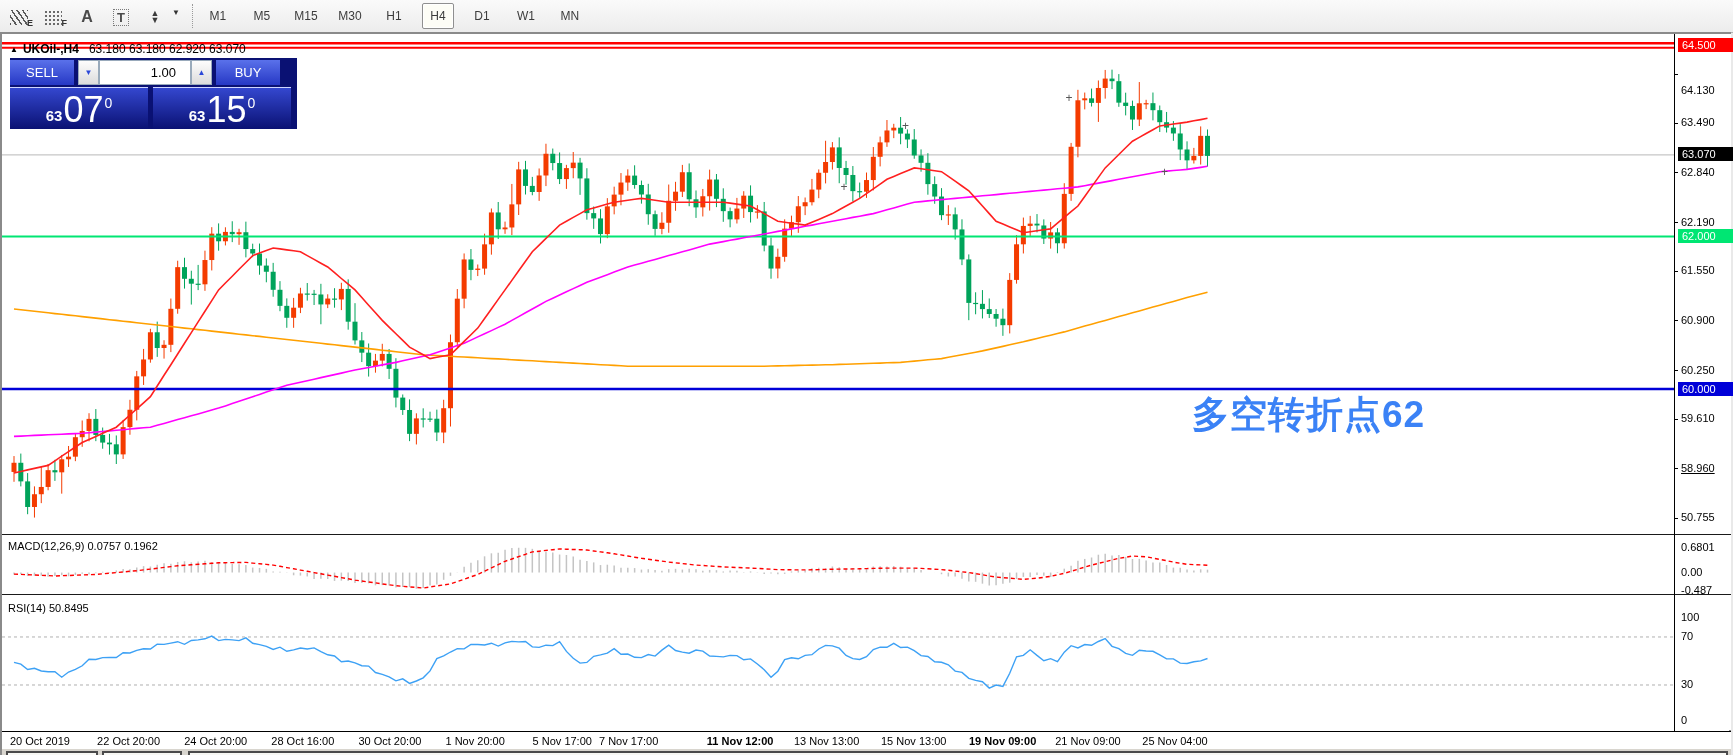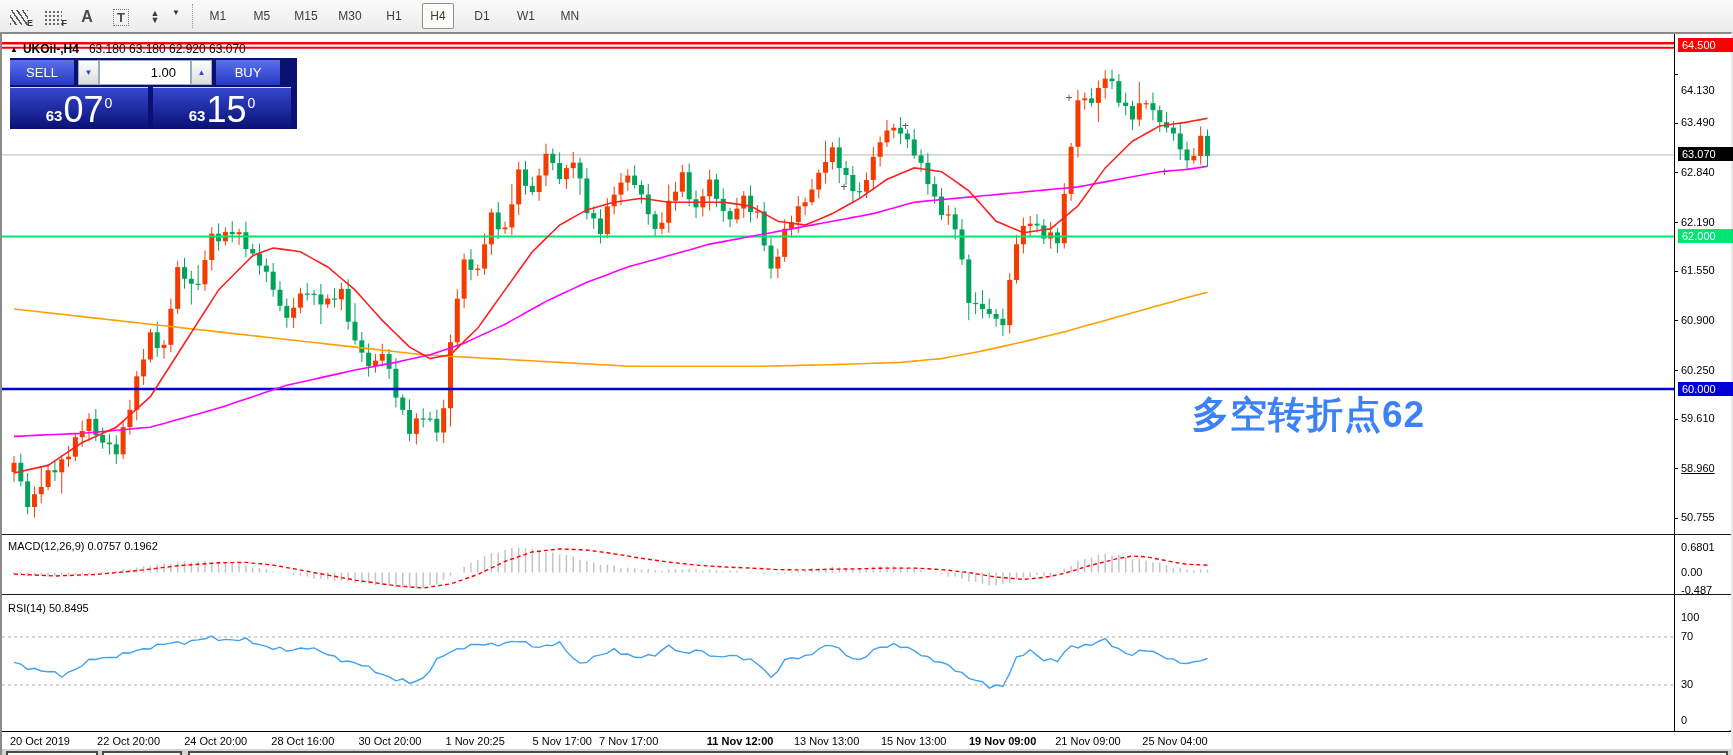--- a/index.html
+++ b/index.html
@@ -745,21 +745,21 @@
   </div>
 
   <div id="axis-vline"></div>
 
   <div id="time-axis">
       <span class="time-label" style="left: 8px;">20 Oct 2019</span>
       <span class="time-label" style="left: 95.1px;">22 Oct 20:00</span>
       <span class="time-label" style="left: 182.2px;">24 Oct 20:00</span>
       <span class="time-label" style="left: 269.3px;">28 Oct 16:00</span>
       <span class="time-label" style="left: 356.4px;">30 Oct 20:00</span>
-      <span class="time-label" style="left: 443.5px;">1 Nov 20:25</span>
+      <span class="time-label" style="left: 443.5px;">1 Nov 20:00</span>
       <span class="time-label" style="left: 530.6px;">5 Nov 17:00</span>
       <span class="time-label" style="left: 597px;">7 Nov 17:00</span>
       <span class="time-label" style="left: 704.8px; font-weight: bold;">11 Nov 12:00</span>
       <span class="time-label" style="left: 791.9px;">13 Nov 13:00</span>
       <span class="time-label" style="left: 879px;">15 Nov 13:00</span>
       <span class="time-label" style="left: 967px; font-weight: bold;">19 Nov 09:00</span>
       <span class="time-label" style="left: 1053.2px;">21 Nov 09:00</span>
       <span class="time-label" style="left: 1140.3px;">25 Nov 04:00</span>
     </div>
   <div id="tab-strip">

